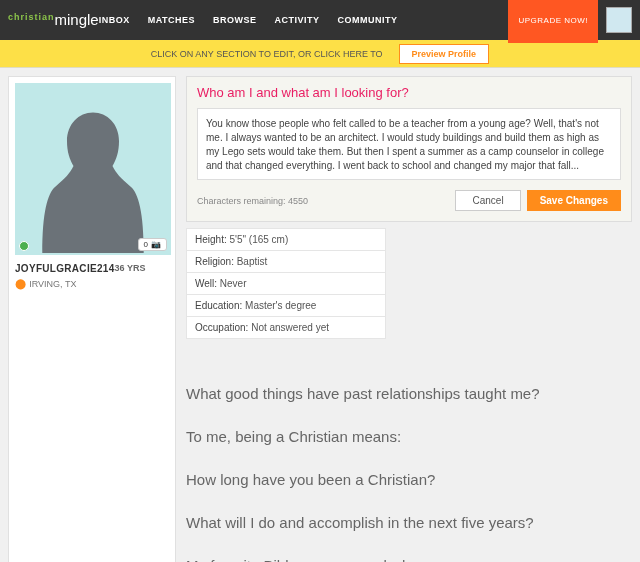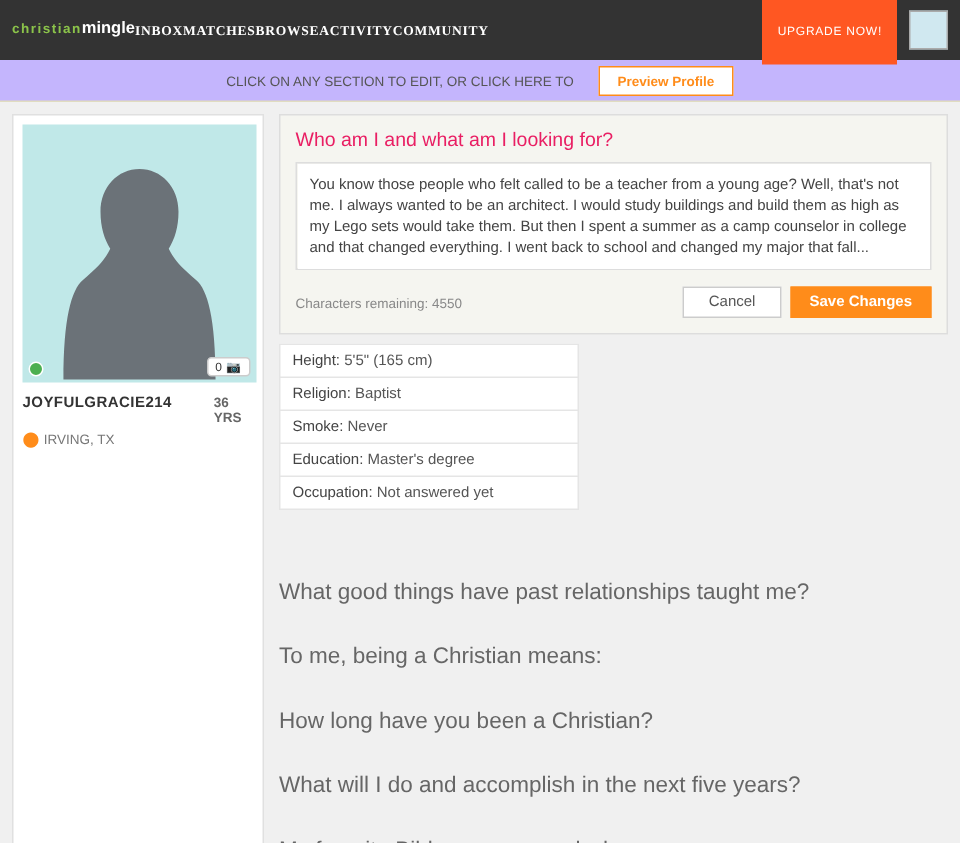--- a/index.html
+++ b/index.html
@@ -1,38 +1,38 @@
 <!DOCTYPE html>
 <html><head>
 <meta charset="utf-8">
 <style>
 * { box-sizing: border-box; margin: 0; padding: 0; }
 body { font-family: Arial, Helvetica, sans-serif; background: #f0f0f0; width: 640px; height: 562px; overflow: hidden; font-size: 11px; color: #333; }
 
 .topbar { background: #333333; height: 40px; display: flex; align-items: center; padding: 0 8px; }
 .logo { display: flex; flex-direction: row; line-height: 0.9; }
 .logo-top { color: #8bc34a; font-size: 9px; letter-spacing: 1px; font-weight: bold; }
-.logo-bot { color: #fff; font-size: 11px; font-weight: 700; }
-.nav { display: flex; gap: 0; font-family: Liberation Serif, serif; }
+.logo-bot { color: #fff; font-size: 15px; font-weight: 400; }
+.nav { display: flex; gap: 18px; }
 .nav a { color: #fff; font-size: 9px; font-weight: bold; letter-spacing: 0.5px; text-decoration: none; }
 .topright { margin-left: auto; display: flex; align-items: center; gap: 8px; }
 .upgrade { background: #ff5722; color: #fff; font-size: 8px; font-weight: normal; padding: 18px 10px; border: none; cursor: pointer; letter-spacing: 0.5px; }
 .avatar-sm { width: 26px; height: 26px; background: #d0e8f0; border: 1px solid #aaa; }
 
-.banner { background: #c4b5fd; height: 28px; display: flex; align-items: center; justify-content: center; font-size: 9px; color: #555; gap: 16px; border-bottom: 1px solid #e0dcc0; }
+.banner { background: #fde047; height: 28px; display: flex; align-items: center; justify-content: center; font-size: 9px; color: #555; gap: 16px; border-bottom: 1px solid #e0dcc0; }
 .preview-btn { background: #fff; border: 1px solid #ff8c1a; color: #ff8c1a; font-size: 9px; padding: 4px 12px; cursor: pointer; font-weight: bold; }
 
 .main { display: flex; padding: 8px; gap: 10px; }
 
 .profile-card { width: 168px; background: #fff; border: 1px solid #e0e0e0; padding: 6px; flex-shrink: 0; }
 .silhouette { width: 156px; height: 172px; background: #c0e8e8; position: relative; display: flex; align-items: flex-end; justify-content: center; overflow: hidden; }
 .sil-svg { width: 130px; height: 160px; }
 .status-dot { position: absolute; left: 4px; bottom: 4px; width: 10px; height: 10px; background: #4caf50; border-radius: 50%; border: 1px solid #fff; }
 .photo-badge { position: absolute; right: 4px; bottom: 4px; background: #fff; border: 1px solid #ccc; border-radius: 3px; font-size: 8px; padding: 1px 5px; display: flex; align-items: center; gap: 3px; }
-.uname-row { display: flex; justify-content: flex-start; margin-top: 8px; font-size: 10px; gap: 28px; }
+.uname-row { display: flex; justify-content: flex-start; margin-top: 8px; font-size: 10px; }
 .uname { font-weight: bold; color: #333; letter-spacing: 0.3px; }
 .age { color: #666; font-size: 9px; font-weight: bold; }
 .loc-row { font-size: 9px; color: #777; margin-top: 4px; display: flex; align-items: center; gap: 3px; }
 .pin { color: #ff8c1a; font-size: 10px; }
 
 .right-col { flex: 1; }
 
 .editor { background: #f5f5f0; border: 1px solid #ddd; padding: 8px 10px 10px; margin-bottom: 6px; position: relative; }
 .ed-title { color: #e91e63; font-size: 13px; font-weight: normal; margin-bottom: 8px; }
 .ed-text { width: 100%; background: #fff; border: 1px solid #ddd; padding: 8px; font-size: 10px; color: #444; line-height: 1.4; height: 72px; resize: none; font-family: inherit; }
@@ -107,21 +107,21 @@
         <div class="ed-btns">
           <button class="btn-cancel">Cancel</button>
           <button class="btn-save">Save Changes</button>
         </div>
       </div>
     </div>
 
     <div class="details">
       <div class="detail-row"><span class="dlabel">Height:</span> <span class="dval">5'5" (165 cm)</span></div>
       <div class="detail-row"><span class="dlabel">Religion:</span> <span class="dval">Baptist</span></div>
-      <div class="detail-row"><span class="dlabel">Smoke:</span> <span class="dval">Never</span></div>
+      <div class="detail-row"><span class="dlabel">Well:</span> <span class="dval">Never</span></div>
       <div class="detail-row"><span class="dlabel">Education:</span> <span class="dval">Master's degree</span></div>
       <div class="detail-row"><span class="dlabel">Occupation:</span> <span class="dval">Not answered yet</span></div>
     </div>
 
     <div class="prompts">
       <div class="prompt">What good things have past relationships taught me?</div>
       <div class="prompt">To me, being a Christian means:</div>
       <div class="prompt">How long have you been a Christian?</div>
       <div class="prompt">What will I do and accomplish in the next five years?</div>
       <div class="prompt">My favorite Bible passage and why:</div>

